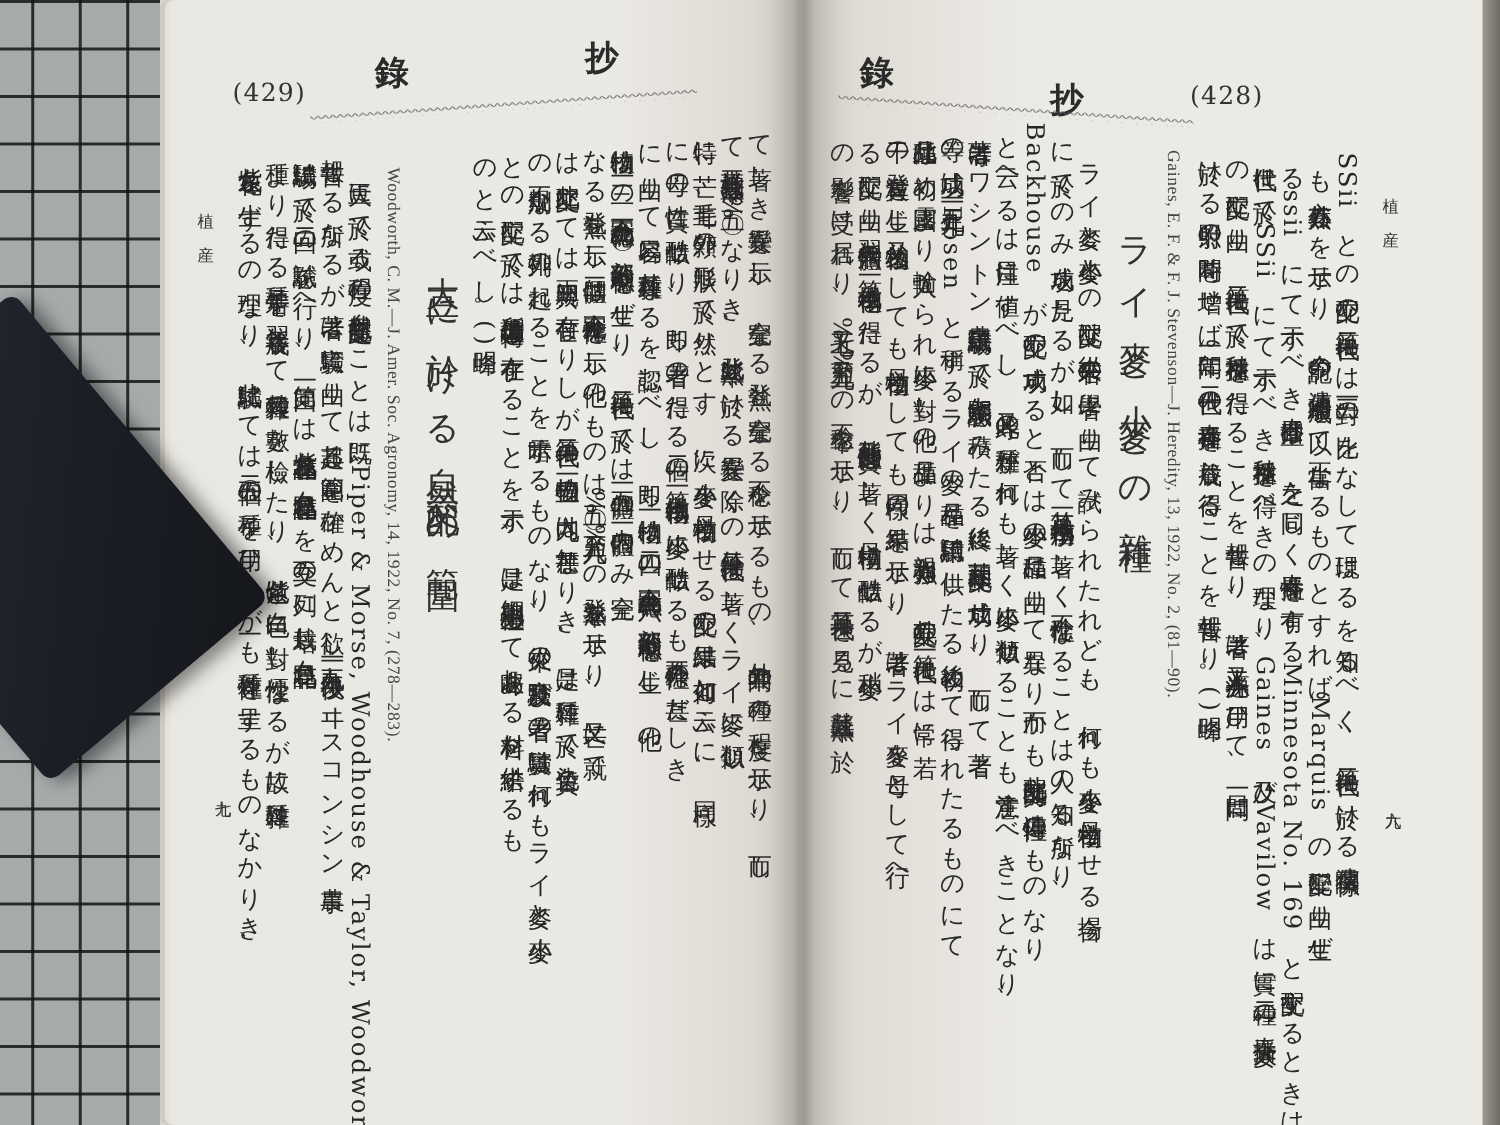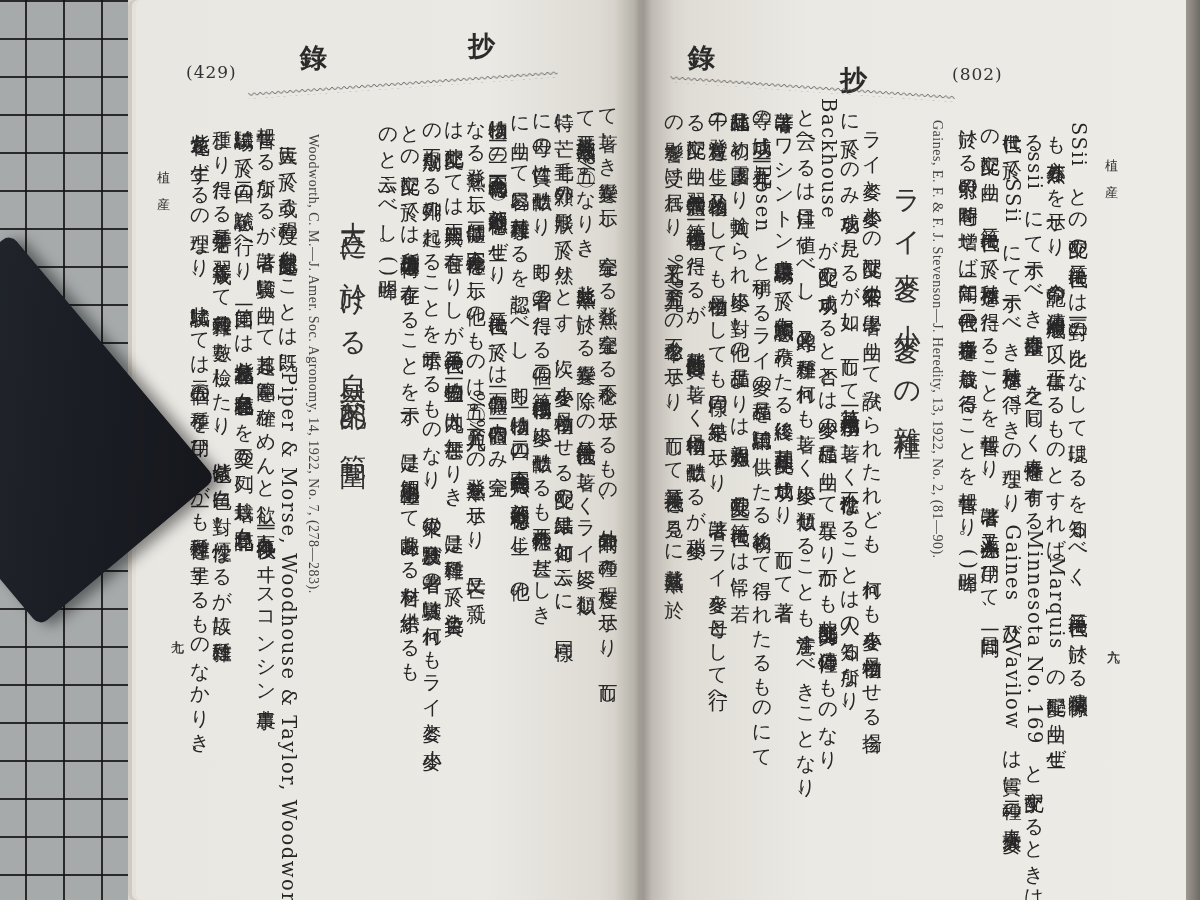--- a/index.html
+++ b/index.html
@@ -44,21 +44,21 @@
     background: linear-gradient(to right, #bdb9b1 0%, #dedbd4 6%, #ebe9e4 30%, #ecebe6 100%);
   }
   .right-edge {
     position: absolute; right: 0; top: 0; width: 14px; height: 900px;
     background: linear-gradient(to right, #9d9891, #6e6a65);
   }
   .header-kanji {
     position: absolute; font-size: 27px; color: #2b2b2b; font-weight: bold;
   }
   .page-num {
-    position: absolute; font-size: 17px; color: #333; letter-spacing: 1px;
+    position: absolute; font-size: 20px; color: #333; letter-spacing: 1px;
   }
   .wavy {
     position: absolute; height: 6px;
     background-image: radial-gradient(circle at 3px 0px, transparent 2px, #555 2px, #555 2.6px, transparent 3px);
     background-size: 6px 6px;
     opacity: 0.8;
   }
   .col {
     position: absolute;
     writing-mode: vertical-rl;
@@ -114,21 +114,21 @@
     <div class="col" style="left:150px; top:130px;">大豆に於て或る程度の自然交配起ることは既に Piper &amp; Morse, Woodhouse &amp; Taylor, Woodworth の</div>
     <div class="col" style="left:128px; top:112px;">報告せる所なるが著者は實驗に由りて其起る範圍を確かめんと欲し一九一五年以後ウヰスコンシン農事</div>
     <div class="col" style="left:106px; top:114px;">試驗場に於て二回の試驗を行へり、第一回には紫色花品種と白色花品種とを交互の列に栽培し白色花品</div>
     <div class="col" style="left:84px; top:116px;">種より得たる種子若干を翌年養成して其雜種の數を檢したり、紫色は白色に對し優性なるが故に雜種は</div>
     <div class="col" style="left:62px; top:118px;">紫色花を生ずるの理なり、此試驗にては二〇五個の種子を用ひしが一も雜種性を呈するものなかりき、</div>
   </div>
 
   <div class="page page-right">
     <span class="header-kanji" style="left:48px; top:40px;">錄</span>
     <span class="header-kanji" style="left:200px; top:62px;">抄</span>
-    <span class="page-num" style="left:312px; top:64px;">(802)</span>
+    <span class="page-num" style="left:312px; top:64px;">(428)</span>
     <div class="wavy" style="left:30px; top:86px; width:285px; transform:rotate(4deg);"></div>
 
     <span class="margin-label" style="left:462px; top:148px;">植産</span>
     <span class="folio" style="left:464px; top:640px;">九六</span>
 
     <div class="col" style="left:428px; top:122px;">SSii との交配の第二世代には三對一の比をなして現はるゝを知るべく、第二世代に於ける遺傳關係</div>
     <div class="col" style="left:406px; top:122px;">も亦其然るを示せり、今前記の遺傳的組成を以て正當なるものとすれば Marquis の變配に由り生ぜ</div>
     <div class="col" style="left:384px; top:120px;">る ssii にて示すべき春播型は、之を同じく春播性を有する Minnesota No. 169 と交配するときは、第二</div>
     <div class="col" style="left:362px; top:118px;">世代に於て SSii にて示すべき秋播種を得べきの理なり、Gaines 及び Vavilow は實に二種の春播大麥</div>
     <div class="col" style="left:340px; top:116px;">の交配に由り、第二世代に於て秋播種を得たることを報告せり、著者は又人工光源を用ひて、一日間に</div>

